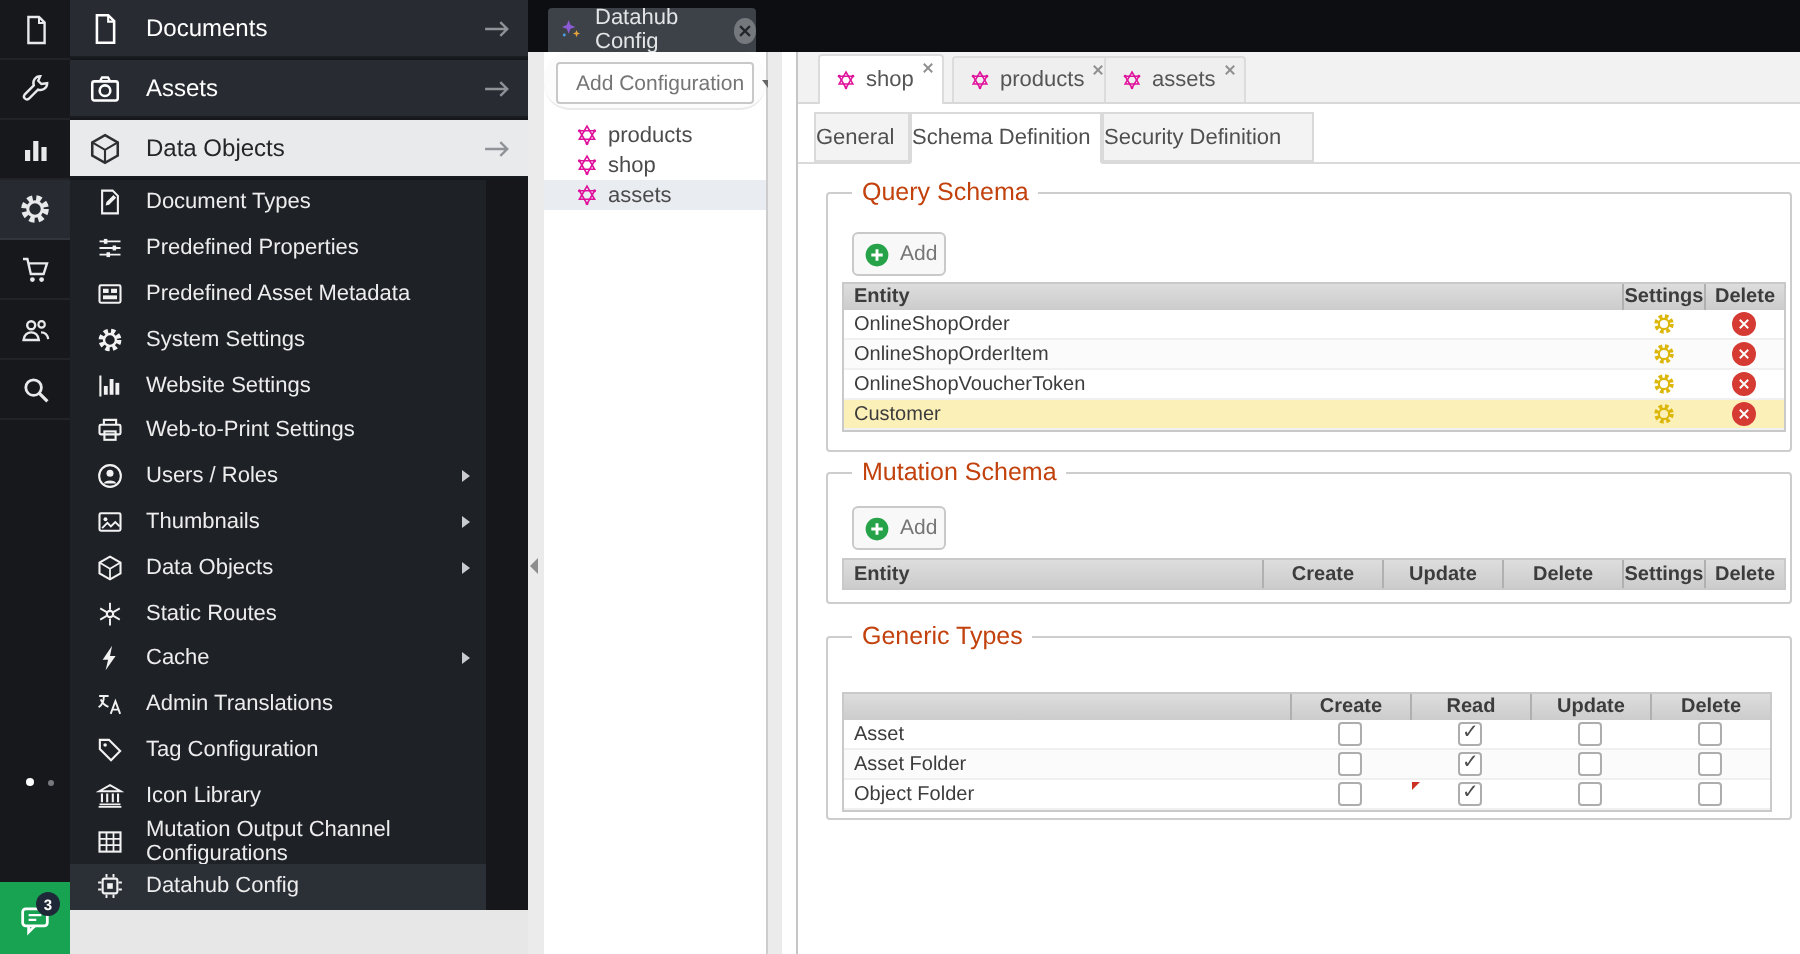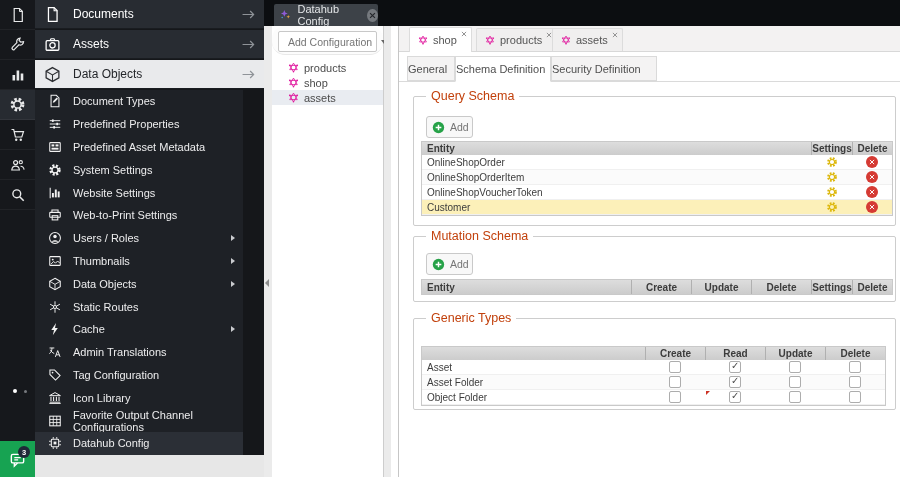--- a/index.html
+++ b/index.html
@@ -438,21 +438,21 @@
           </svg>
         </span>
         <span class="slb">Icon Library</span>
       </div>
     <div class="sm-item">
         <span class="sic">
           <svg class="i" width="14" height="14">
             <use href="#ic-grid"></use>
           </svg>
         </span>
-        <span class="slb">Favorite Output Channel Configurations</span>
+        <span class="slb">Mutation Output Channel Configurations</span>
       </div>
     <div class="sm-item active">
         <span class="sic">
           <svg class="i" width="14" height="14">
             <use href="#ic-chip"></use>
           </svg>
         </span>
         <span class="slb">Datahub Config</span>
       </div>
   </div>

